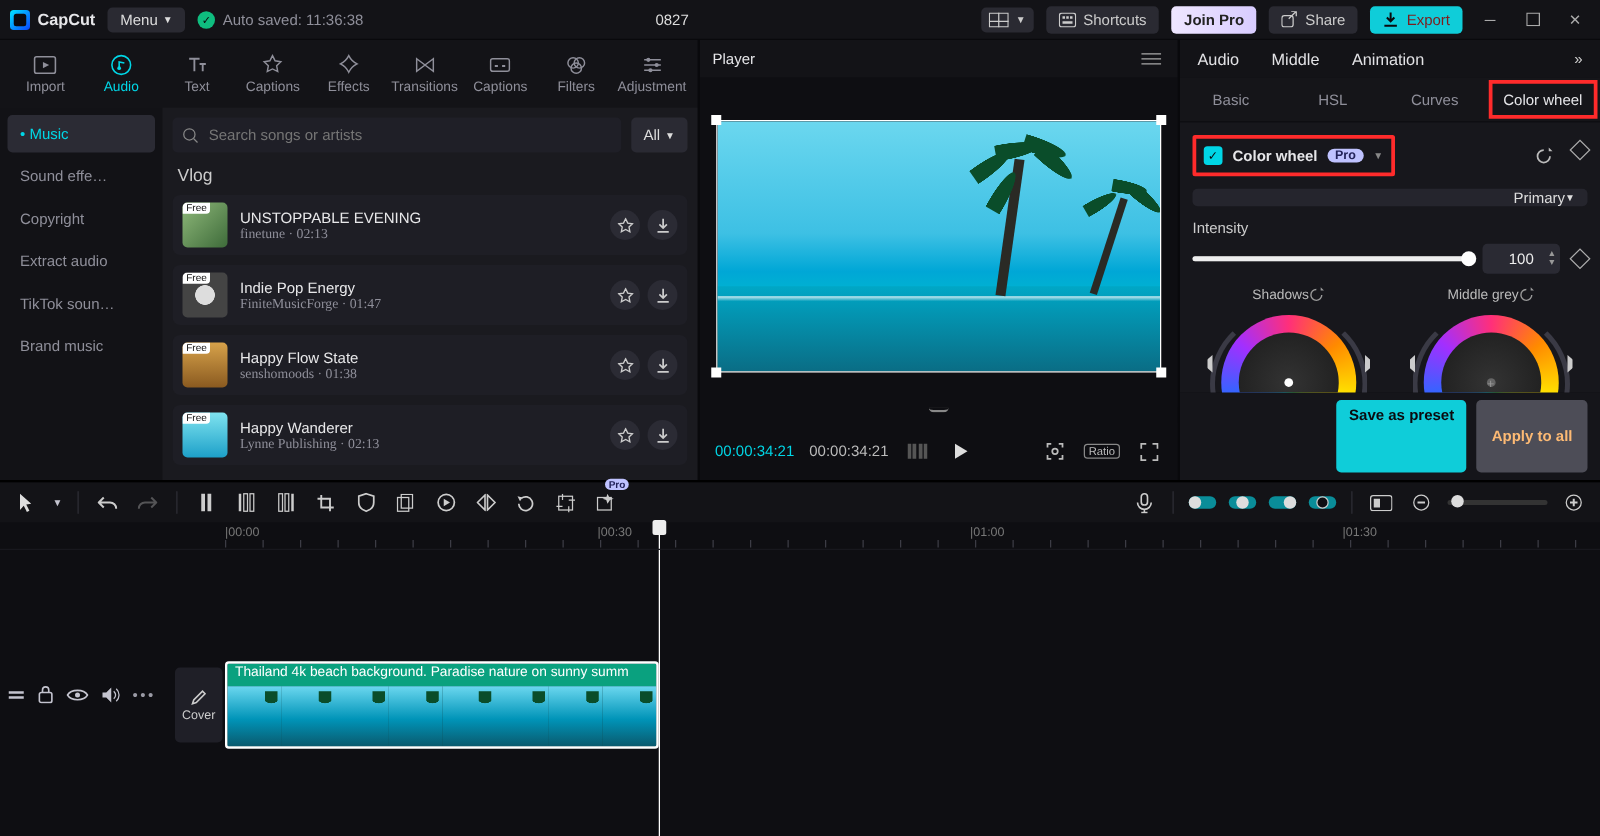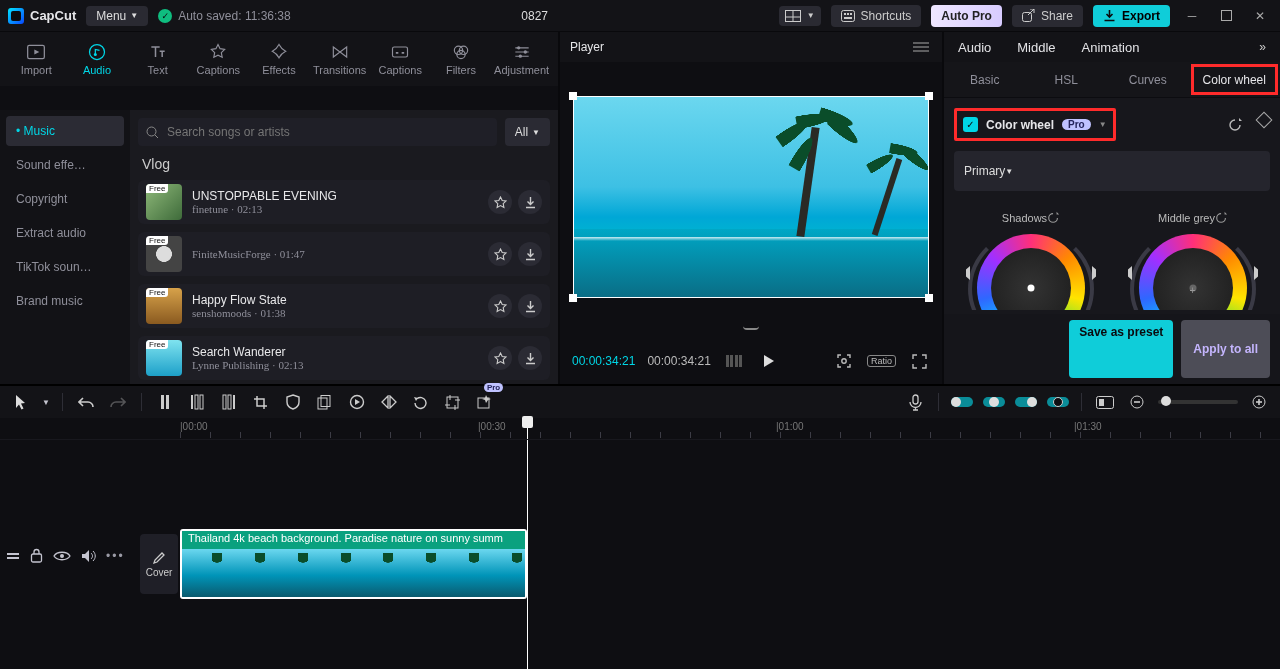--- a/index.html
+++ b/index.html
@@ -27,26 +27,26 @@
   .logo{display:flex;align-items:center;gap:6px;font-weight:600;font-size:13px;}
   .logo-img{width:16px;height:16px;background:linear-gradient(135deg,#00e7ff,#0a44ff);border-radius:3px;position:relative;}
   .logo-img:before{content:"";position:absolute;inset:3px;background:#0b0b0f;border-radius:2px;}
   .menu-btn{background:#2a2a32;color:#ddd;border-radius:4px;padding:3px 10px;display:flex;align-items:center;gap:4px;cursor:pointer;}
   .saved{display:flex;align-items:center;gap:6px;color:var(--muted);}
   .saved-dot{width:14px;height:14px;border-radius:50%;background:#0fbd7f;display:flex;align-items:center;justify-content:center;font-size:9px;color:#0a0a0d;}
   .spacer{flex:1;}
   .project-name{color:#ddd;font-weight:500;}
   .tb-btn{background:#2a2a32;color:#ccc;border-radius:4px;padding:4px 10px;display:flex;align-items:center;gap:6px;cursor:pointer;}
   .tb-btn.light{background:linear-gradient(90deg,#eee6ff,#d8ccff);color:#222;font-weight:600;}
-  .tb-btn.accent{background:var(--applyBlue);color:#000000;font-weight:700;}
+  .tb-btn.accent{background:var(--applyBlue);color:#7f1d1d;font-weight:400;}
   .win-ctrl{width:24px;height:22px;display:flex;align-items:center;justify-content:center;color:#aaa;cursor:pointer;}
   .chev{font-size:8px;}
   
   .body{display:flex;height:352px;}
-  .col-left{width:560px;display:flex;flex-direction:column;border-right:2px solid #09090c;gap:24px;}
+  .col-left{width:560px;display:flex;flex-direction:column;border-right:2px solid #09090c;}
   .col-mid{width:384px;display:flex;flex-direction:column;border-right:2px solid #09090c;}
   .col-right{width:336px;display:flex;flex-direction:column;}
   
   .tool-tabs{height:54px;display:flex;align-items:center;justify-content:space-around;background:#131317;padding:0 6px;}
   .tool-tab{display:flex;flex-direction:column;align-items:center;gap:2px;color:var(--muted);font-size:11px;cursor:pointer;width:60px;}
   .tool-tab.active{color:var(--accent);}
   .tool-tab svg{width:20px;height:20px;}
   .left-body{flex:1;display:flex;overflow:hidden;background:var(--panel);}
   .submenu{width:130px;background:#121216;padding:6px;display:flex;flex-direction:column;gap:4px;}
   .sub-item{padding:8px 10px;border-radius:4px;color:var(--muted);cursor:pointer;white-space:nowrap;overflow:hidden;text-overflow:ellipsis;}
@@ -88,42 +88,42 @@
   .insp-tab{color:#e2e2e5;cursor:pointer;font-size:13px;}
   .insp-tabs .expand{margin-left:auto;color:#ccc;}
   .insp-subtabs{height:36px;display:flex;align-items:stretch;background:#151519;border-bottom:1px solid #0c0c10;}
   .subtab{flex:1;display:flex;align-items:center;justify-content:center;color:var(--muted);cursor:pointer;font-size:12px;}
   .subtab.active{color:#e6e6e9;}
   .subtab.hl{border:3px solid var(--red);margin:2px;}
   .insp-body{flex:1;padding:10px 10px 4px;background:#17171c;display:flex;flex-direction:column;gap:10px;overflow:hidden;}
   .cw-row{display:flex;align-items:center;gap:8px;border:3px solid var(--red);padding:6px 6px;border-radius:2px;}
   .chk{width:15px;height:15px;background:var(--accent);border-radius:3px;display:flex;align-items:center;justify-content:center;color:#0a0a0d;font-size:10px;}
   .pro-badge{background:#bfc2ff;color:#23235a;font-size:10px;font-weight:700;border-radius:8px;padding:0 6px;}
-  .dd{background:#25252d;border-radius:4px;height:43px;display:flex;align-items:center;padding:0 10px;color:#ddd;justify-content:flex-start;}
+  .dd{background:#25252d;border-radius:4px;height:43px;display:flex;align-items:center;padding:0 10px;color:#ddd;justify-content:flex-end;}
   .slider-row{display:flex;align-items:center;gap:10px;}
   .slider{flex:1;height:4px;background:#555;border-radius:2px;position:relative;}
   .slider-fill{position:absolute;left:0;top:0;bottom:0;background:#eee;border-radius:2px;width:100%;}
   .slider-thumb{position:absolute;right:-5px;top:-4px;width:12px;height:12px;border-radius:50%;background:#fff;}
   .num-box{width:62px;height:24px;background:#2a2a33;border-radius:4px;display:flex;align-items:center;justify-content:center;color:#eee;position:relative;}
   .num-arrows{position:absolute;right:3px;display:flex;flex-direction:column;font-size:7px;color:#999;line-height:7px;}
   .diamond{width:12px;height:12px;transform:rotate(45deg);border:1.5px solid #aaa;cursor:pointer;}
   .wheels{display:flex;gap:8px;justify-content:space-between;}
   .wheel-block{flex:1;display:flex;flex-direction:column;align-items:center;gap:4px;}
   .wheel-title{display:flex;align-items:center;gap:0;color:#bbb;font-size:11px;align-self:stretch;justify-content:center;}
   .wheel-wrap{width:130px;height:82px;position:relative;overflow:hidden;}
   .wheel{width:108px;height:108px;border-radius:50%;position:absolute;left:11px;top:6px;background:conic-gradient(#ff2f7a,#ff8a00,#ffe400,#2de24a,#00e0ff,#2f67ff,#a22fff,#ff2f7a);}
   .wheel-inner{position:absolute;inset:14px;border-radius:50%;background:radial-gradient(circle,#333 0%,#222 70%);}
   .wheel-dot{position:absolute;left:50%;top:50%;width:7px;height:7px;border-radius:50%;background:#fff;transform:translate(-50%,-50%);}
   .tri{position:absolute;width:0;height:0;border-top:7px solid transparent;border-bottom:7px solid transparent;}
   .tri.l{left:-4px;top:38px;border-right:8px solid #ccc;}
   .tri.r{right:-4px;top:38px;border-left:8px solid #ccc;}
   .brace{position:absolute;width:126px;height:120px;border:4px solid #3a3a45;border-radius:50%;left:2px;top:1px;clip-path:polygon(0 15%,100% 15%,100% 100%,0 100%);border-top-color:transparent;}
   .insp-footer{display:flex;gap:8px;padding:6px 10px;background:#15151a;}
   .preset-btn{background:var(--applyBlue);color:#0b0b0f;font-weight:600;border-radius:4px;padding:5px 10px;cursor:pointer;}
-  .apply-btn{background:var(--applyGray);color:#c4b5fd;font-weight:600;border-radius:4px;padding:22px 12px;cursor:pointer;}
+  .apply-btn{background:var(--applyGray);color:#fdba74;font-weight:600;border-radius:4px;padding:22px 12px;cursor:pointer;}
   .reset-ic{display:flex;gap:12px;margin-left:auto;}
   
   .timeline{height:285px;display:flex;flex-direction:column;background:#0e0e12;border-top:2px solid #000;}
   .tl-tools{height:32px;display:flex;align-items:center;gap:10px;padding:0 10px;background:#131317;}
   .tl-tools .sep{width:1px;height:18px;background:#2e2e36;margin:0 2px;}
   .tl-ic{width:22px;height:22px;display:flex;align-items:center;justify-content:center;color:#b5b5be;cursor:pointer;}
   .tl-tools .right{margin-left:auto;display:flex;align-items:center;gap:10px;}
   .zoom-track{width:80px;height:4px;background:#333;border-radius:2px;position:relative;}
   .zoom-thumb{position:absolute;left:3px;top:-4px;width:10px;height:10px;border-radius:50%;background:#ddd;}
   .ruler{height:22px;position:relative;background:#0e0e12;border-bottom:1px solid #18181e;}
@@ -177,21 +177,21 @@
     <svg width="14" height="12" viewBox="0 0 14 12">
         <rect x="0.5" y="0.5" width="13" height="11" rx="2" fill="none" stroke="#ccc"></rect>
         <rect x="3" y="3" width="2" height="2" fill="#ccc"></rect>
         <rect x="6" y="3" width="2" height="2" fill="#ccc"></rect>
         <rect x="9" y="3" width="2" height="2" fill="#ccc"></rect>
         <rect x="3" y="7" width="8" height="2" fill="#ccc"></rect>
       </svg>
     <span>Shortcuts</span>
   </div>
   <div class="tb-btn light">
-      <span>Auto Pro</span>
+      <span>Join Pro</span>
     </div>
   <div class="tb-btn">
     <svg width="13" height="13" viewBox="0 0 13 13">
         <rect x="0.5" y="3.5" width="9" height="9" rx="2" fill="none" stroke="#ccc"></rect>
         <path d="M6 6 L12 0 M8 0 h4 v4" fill="none" stroke="#ccc"></path>
       </svg>
     <span>Share</span>
   </div>
   <div class="tb-btn accent">
     <svg width="13" height="13" viewBox="0 0 13 13">
@@ -320,20 +320,21 @@
                     <path d="M6.5 1v7M3.5 5.5l3 3 3-3M2 11.5h9" fill="none" stroke="#ccc" stroke-width="1.4"></path>
                   </svg>
                 </div>
   </div>
             </div>
             <div class="song">
               <div class="thumb" style="background:radial-gradient(circle,#ddd 0 30%,#444 32% 100%)">
                 <div class="free-b">Free</div>
               </div>
   <div class="song-info">
+                <div class="song-title">Indie Pop Energy</div>
                 <div class="song-meta">FiniteMusicForge · 01:47</div>
               </div>
   <div class="song-actions">
     <div class="icon-btn">
                   <svg width="13" height="13" viewBox="0 0 13 13">
                     <path d="M6.5 1l1.7 3.5 3.8.5-2.8 2.6.7 3.8L6.5 9.6 3.1 11.4l.7-3.8L1 5l3.8-.5z" fill="none" stroke="#ccc" stroke-width="1.1"></path>
                   </svg>
                 </div>
     <div class="icon-btn">
                   <svg width="13" height="13" viewBox="0 0 13 13">
@@ -361,21 +362,21 @@
                     <path d="M6.5 1v7M3.5 5.5l3 3 3-3M2 11.5h9" fill="none" stroke="#ccc" stroke-width="1.4"></path>
                   </svg>
                 </div>
   </div>
             </div>
             <div class="song">
               <div class="thumb" style="background:linear-gradient(#7fe3ef,#1da0c9)">
                 <div class="free-b">Free</div>
               </div>
   <div class="song-info">
-                <div class="song-title">Search Wanderer</div>
+                <div class="song-title">Happy Wanderer</div>
                 <div class="song-meta">Lynne Publishing · 02:13</div>
               </div>
   <div class="song-actions">
     <div class="icon-btn">
                   <svg width="13" height="13" viewBox="0 0 13 13">
                     <path d="M6.5 1l1.7 3.5 3.8.5-2.8 2.6.7 3.8L6.5 9.6 3.1 11.4l.7-3.8L1 5l3.8-.5z" fill="none" stroke="#ccc" stroke-width="1.1"></path>
                   </svg>
                 </div>
     <div class="icon-btn">
                   <svg width="13" height="13" viewBox="0 0 13 13">
@@ -488,20 +489,35 @@
               </svg>
             </div>
           <div class="diamond"></div>
         </div>
       </div>
       <div class="dd">
         <span>Primary</span>
           <span class="chev">▼</span>
       </div>
       <div>
+        <div style="color:#ccc;margin-bottom:6px">Intensity</div>
+        <div class="slider-row">
+          <div class="slider">
+              <div class="slider-fill"></div>
+              <div class="slider-thumb"></div>
+            </div>
+          <div class="num-box">
+              <span>100</span>
+              <div class="num-arrows">
+                <span>▲</span>
+                <span>▼</span>
+              </div>
+            </div>
+          <div class="diamond"></div>
+        </div>
       </div>
       <div class="wheels">
         <div class="wheel-block">
           <div class="wheel-title">
               <span>Shadows</span>
             <svg width="13" height="13" viewBox="0 0 15 15">
                 <path d="M12 8 A5 5 0 1 1 7 3" fill="none" stroke="#999" stroke-width="1.3"></path>
                 <polygon points="11,1 14,4 11,4" fill="#999"></polygon>
               </svg>
           </div>

